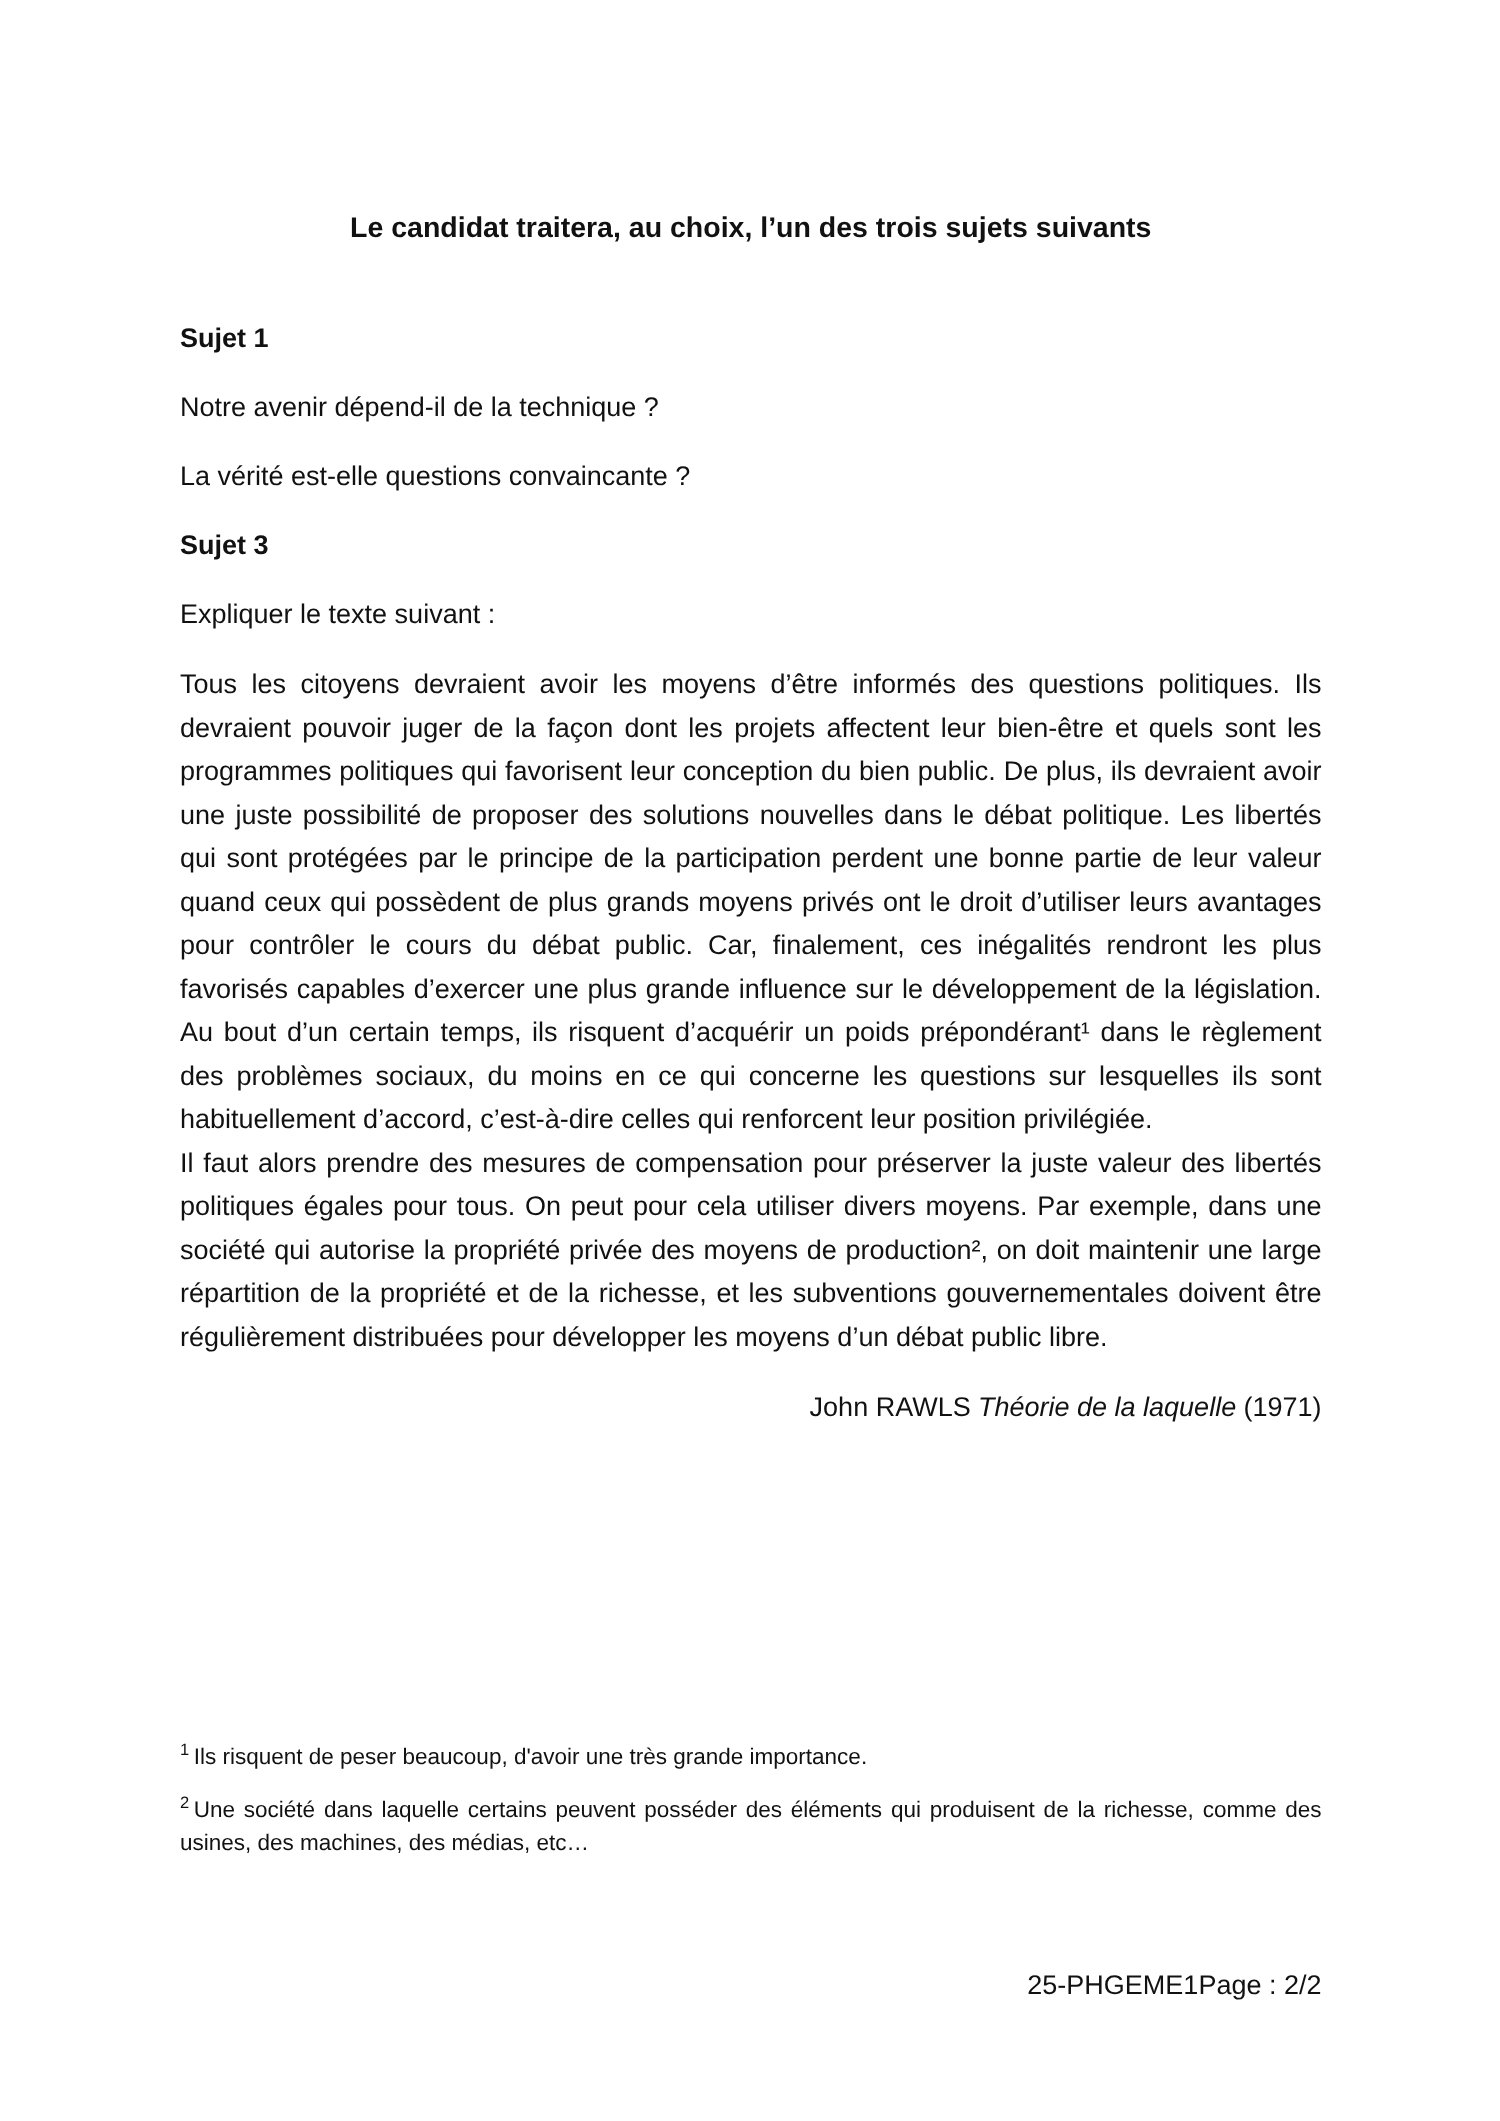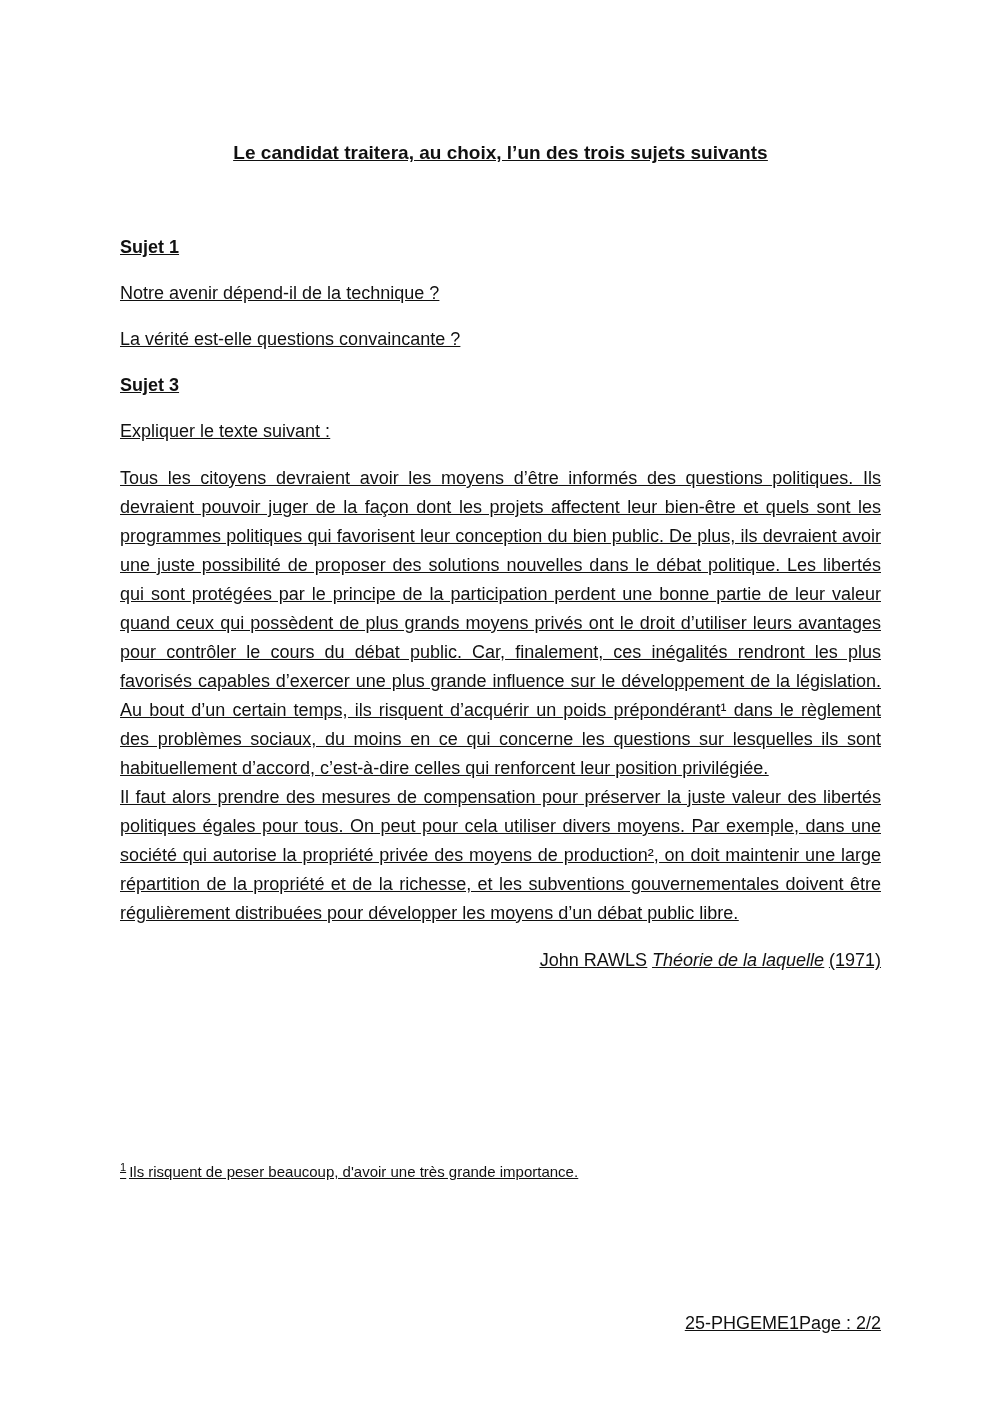--- a/index.html
+++ b/index.html
@@ -1,15 +1,15 @@
 <!DOCTYPE html>
 <html lang="fr"><head>
 <meta charset="utf-8">
 <style>
-  * { margin: 0; padding: 0; box-sizing: border-box; text-decoration: underline; }
+  * { margin: 0; padding: 0; box-sizing: border-box; }
   html, body { background: #ffffff; }
   body {
     width: 1000px;
     height: 1414px;
     position: relative;
     overflow: hidden;
     font-family: "Liberation Sans", "DejaVu Sans", sans-serif;
     color: #111111;
   }
   .page {
@@ -29,21 +29,21 @@
     font-weight: bold;
     font-size: 19px;
     line-height: 22px;
   }
   .subject-heading {
     margin-top: 24px;
     font-weight: bold;
     font-size: 18px;
     line-height: 22px;
   }
-  .subject-heading.first { margin-top: 72px; }
+  .subject-heading.first { margin-top: 50px; }
   .subject-text {
     margin-top: 24px;
     font-size: 18px;
     line-height: 22px;
   }
   .excerpt {
     margin-top: 22px;
     font-size: 18px;
     line-height: 29px;
     text-align: justify;
@@ -107,19 +107,22 @@
     <div class="attribution">
       <span class="author">John RAWLS</span><span class="work">Théorie de la laquelle</span><span class="year">(1971)</span>
     </div>
 
   </div>
 
   <div class="footnotes">
     <div class="footnote">
       <span class="fn-marker">1</span><span>Ils risquent de peser beaucoup, d'avoir une très grande importance.</span>
     </div>
+    <div class="footnote">
+      <span class="fn-marker">2</span><span>Une société dans laquelle certains peuvent posséder des éléments qui produisent de la richesse, comme des usines, des machines, des médias, etc…</span>
+    </div>
   </div>
 
   <div class="page-footer">
     <span>25-PHGEME1</span>
     <span>Page : 2/2</span>
   </div>
 </div>
 
 </body></html>

